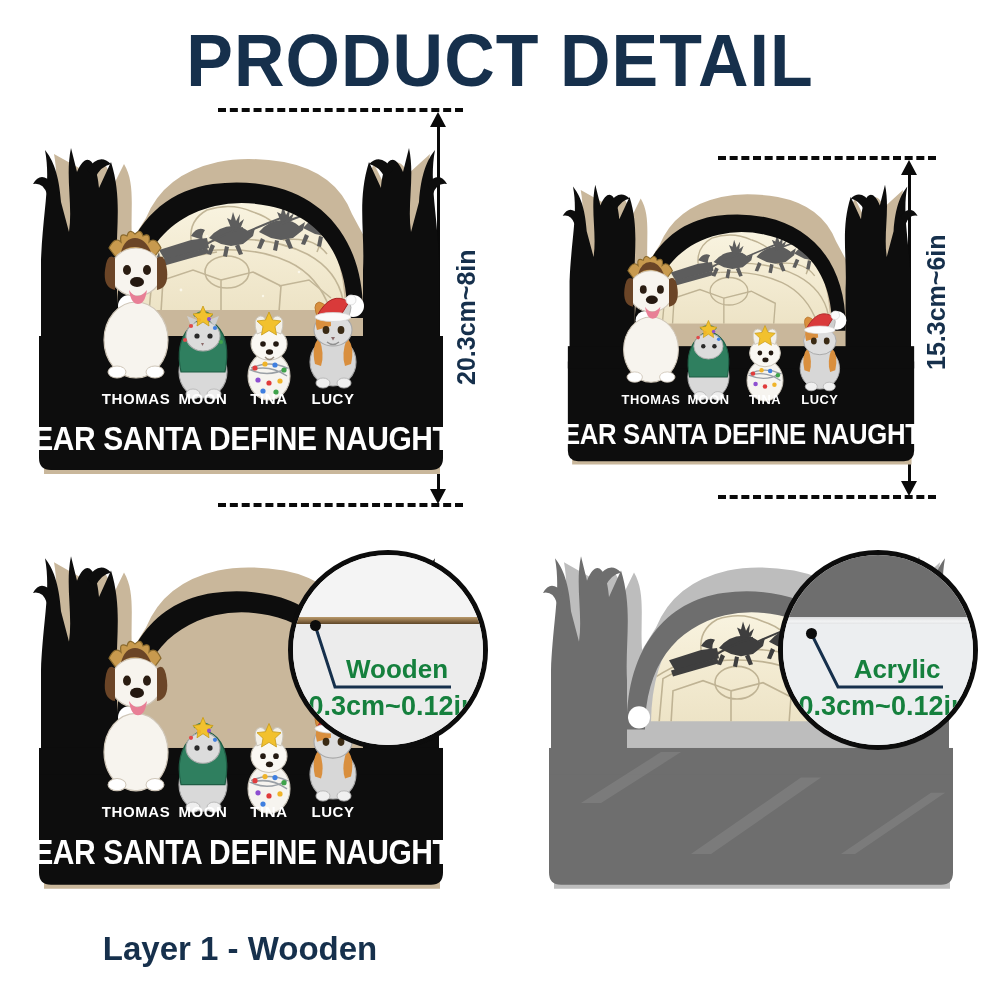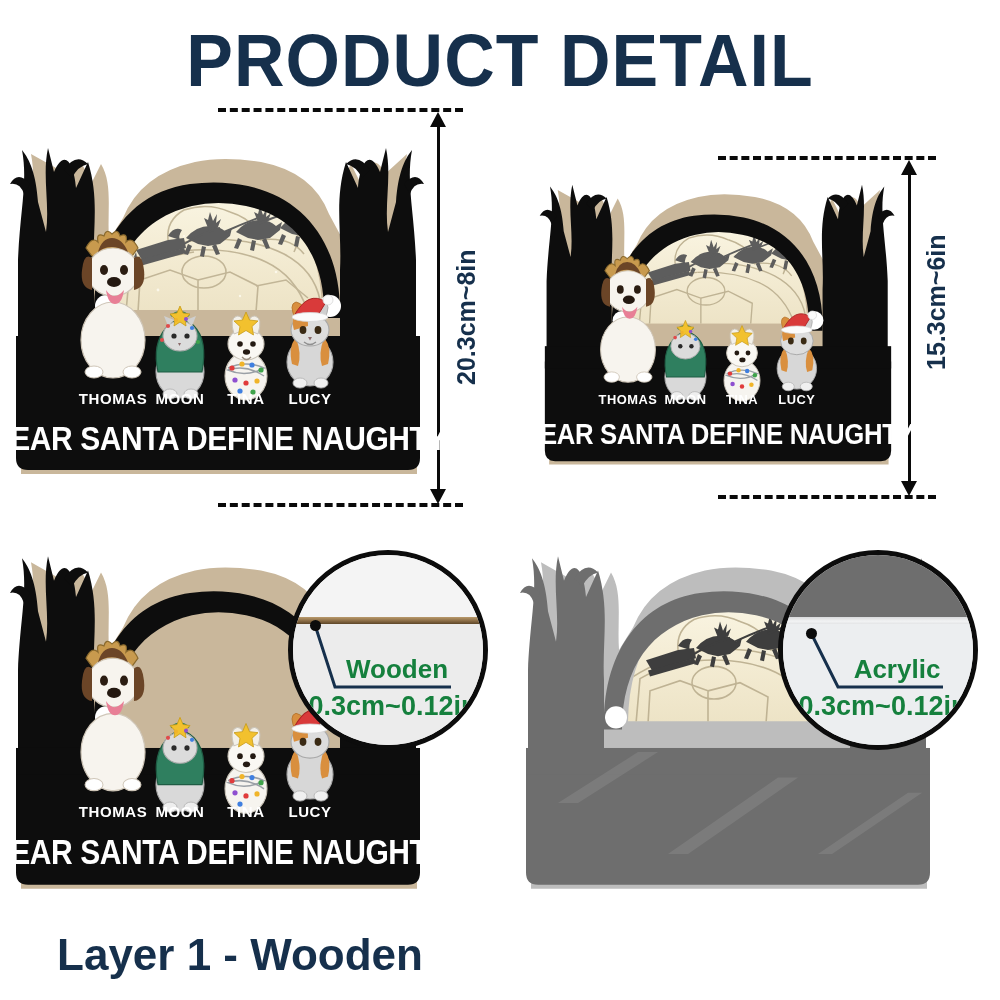--- a/index.html
+++ b/index.html
@@ -40,21 +40,21 @@
   .arrow-down { border-top: 15px solid #0a0a0a; }
   .dim-label {
     position: absolute;
     font-size: 25px; font-weight: 700; color: #16304c;
     white-space: nowrap;
     transform-origin: left top;
   }
   .dim-label.vert { transform: rotate(-90deg); }
 
   
-  .orn { position: absolute; }
+  .orn { position: absolute; margin-left: 23px; }
   .orn svg { display: block; width: 100%; height: 100%; overflow: visible; }
 
   
   .callout {
     position: absolute; border-radius: 50%;
     border: 5px solid #0c0c0c; overflow: hidden;
     background: #f1f1f1;
   }
   .callout .co-top    { position: absolute; left:0; top:0; width:100%; }
   .callout .co-bottom { position: absolute; left:0; bottom:0; width:100%; background:#eceef0; }
@@ -68,21 +68,21 @@
   .co-thk  { font-size: 27px; border-top: 3px solid #16304c; display:inline-block; padding-top:1px;text-align:right; }
   .co-leader { position: absolute; }
   .co-dot {
     position: absolute; width: 11px; height: 11px;
     background: #0c0c0c; border-radius: 50%;
   }
 
   
   .layer-caption {
     position: absolute; text-align: center;
-    font-size: 44px; font-weight: 700; color: #16304c;
+    font-size: 33px; font-weight: 700; color: #16304c;
     white-space: nowrap;
   }
 </style>
 </head>
 <body>
 
 <div id="page">
 
   <div class="page-title">PRODUCT DETAIL</div>
 

